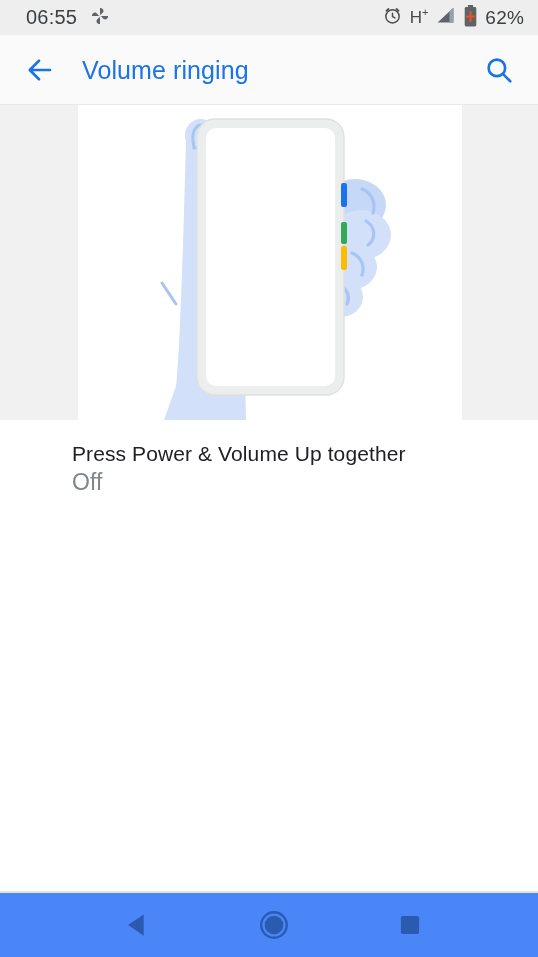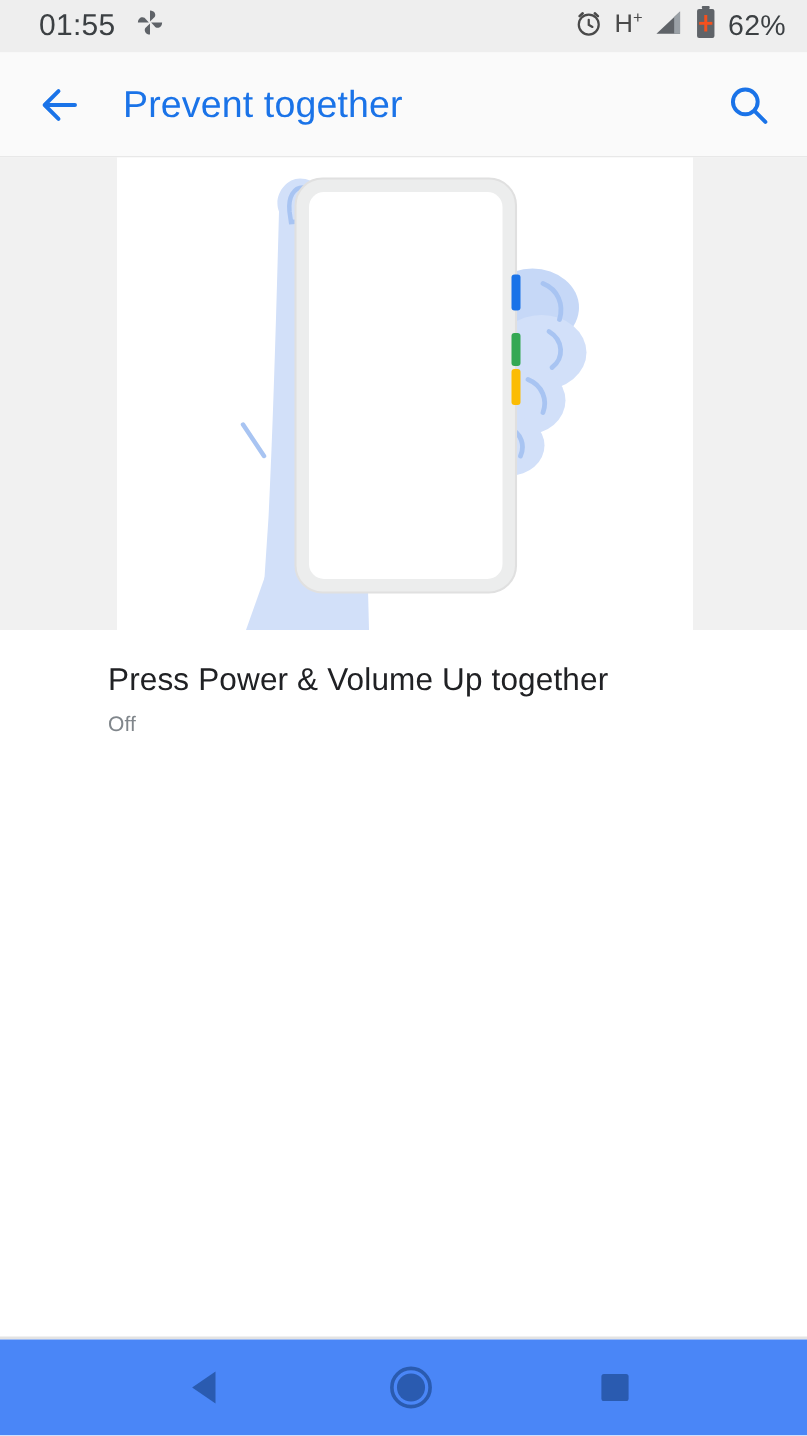--- a/index.html
+++ b/index.html
@@ -84,21 +84,21 @@
     width: 538px; height: 78px;
     padding: 12px 24px 0 72px;
     cursor: pointer;
     background: #ffffff;
   }
   .li-title {
     font-size: 21px; color: #202124;
     letter-spacing: .1px; line-height: 28px;
   }
   .li-sub {
-    font-size: 14px; color: #80868b;
+    font-size: 23px; color: #80868b;
     letter-spacing: .1px; line-height: 24px; margin-top: 2px;
   }
 
   
   .content-fill {
     position: absolute; top: 506px; left: 0;
     width: 538px; height: 386px; background: #ffffff;
   }
 
   
@@ -121,21 +121,21 @@
   .nav-home  { margin-left: 44px; }
   .nav-recent{ margin-left: 44px; }
 </style>
 </head>
 <body>
 
 <div id="screen">
 
   <div class="status-bar">
     <div class="status-left">
-      <span class="status-clock">01:55</span>
+      <span class="status-clock">06:55</span>
       <span>
         <svg width="22" height="22" viewBox="0 0 24 24">
           <g fill="#5f6368">
             <path d="M12 11.2 L12 3.2 C15.2 3.2 16.6 6.0 15.4 8.0 Z"></path>
             <path d="M12.8 12 L20.8 12 C20.8 15.2 18 16.6 16 15.4 Z"></path>
             <path d="M12 12.8 L12 20.8 C8.8 20.8 7.4 18 8.6 16 Z"></path>
             <path d="M11.2 12 L3.2 12 C3.2 8.8 6 7.4 8 8.6 Z"></path>
           </g>
         </svg>
       </span>
@@ -170,21 +170,21 @@
       <span class="batt-pct">62%</span>
     </div>
   </div>
 
   <div class="app-bar">
     <div class="back-btn">
       <svg width="30" height="30" viewBox="0 0 24 24">
         <path d="M20 12 L4.6 12 M11.2 4.6 L3.8 12 L11.2 19.4" fill="none" stroke="#1a73e8" stroke-width="2.1" stroke-linecap="round" stroke-linejoin="round"></path>
       </svg>
     </div>
-    <div class="app-title">Prevent together</div>
+    <div class="app-title">Volume ringing</div>
     <div class="search-btn">
       <svg width="30" height="30" viewBox="0 0 24 24">
         <circle cx="10.3" cy="10.3" r="6.6" fill="none" stroke="#1a73e8" stroke-width="2.1"></circle>
         <path d="M15.3 15.3 L21 21" stroke="#1a73e8" stroke-width="2.1" stroke-linecap="round"></path>
       </svg>
     </div>
   </div>
   <div class="appbar-divider"></div>
 
   <div class="illus-band"></div>

